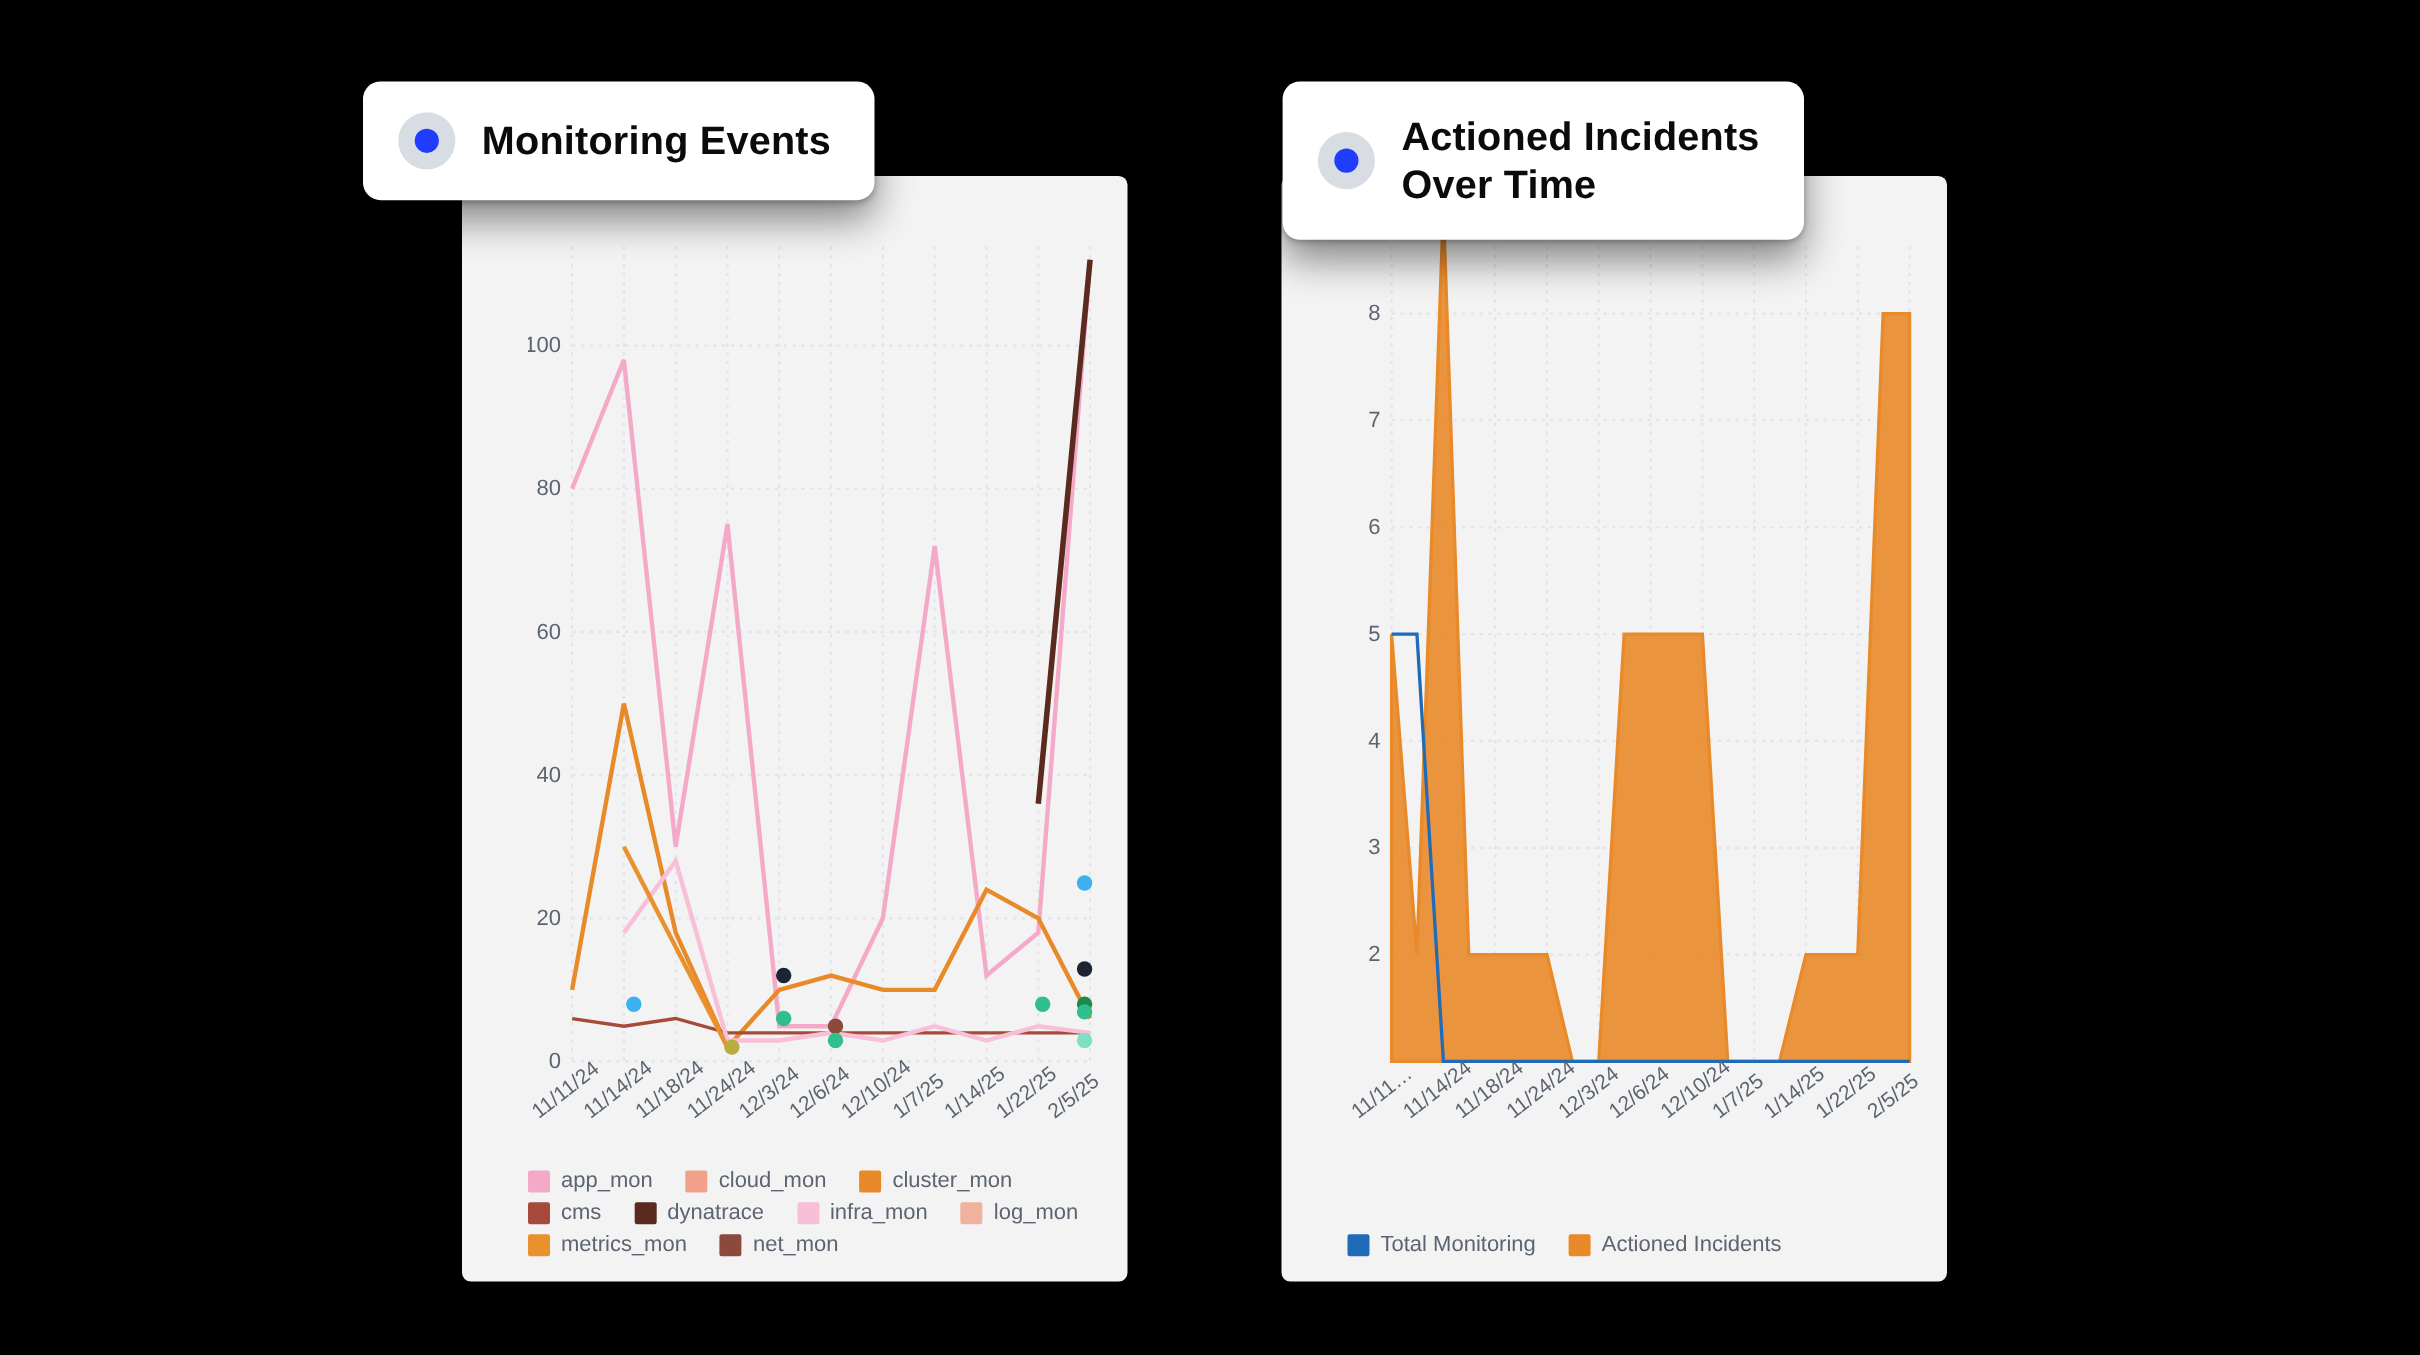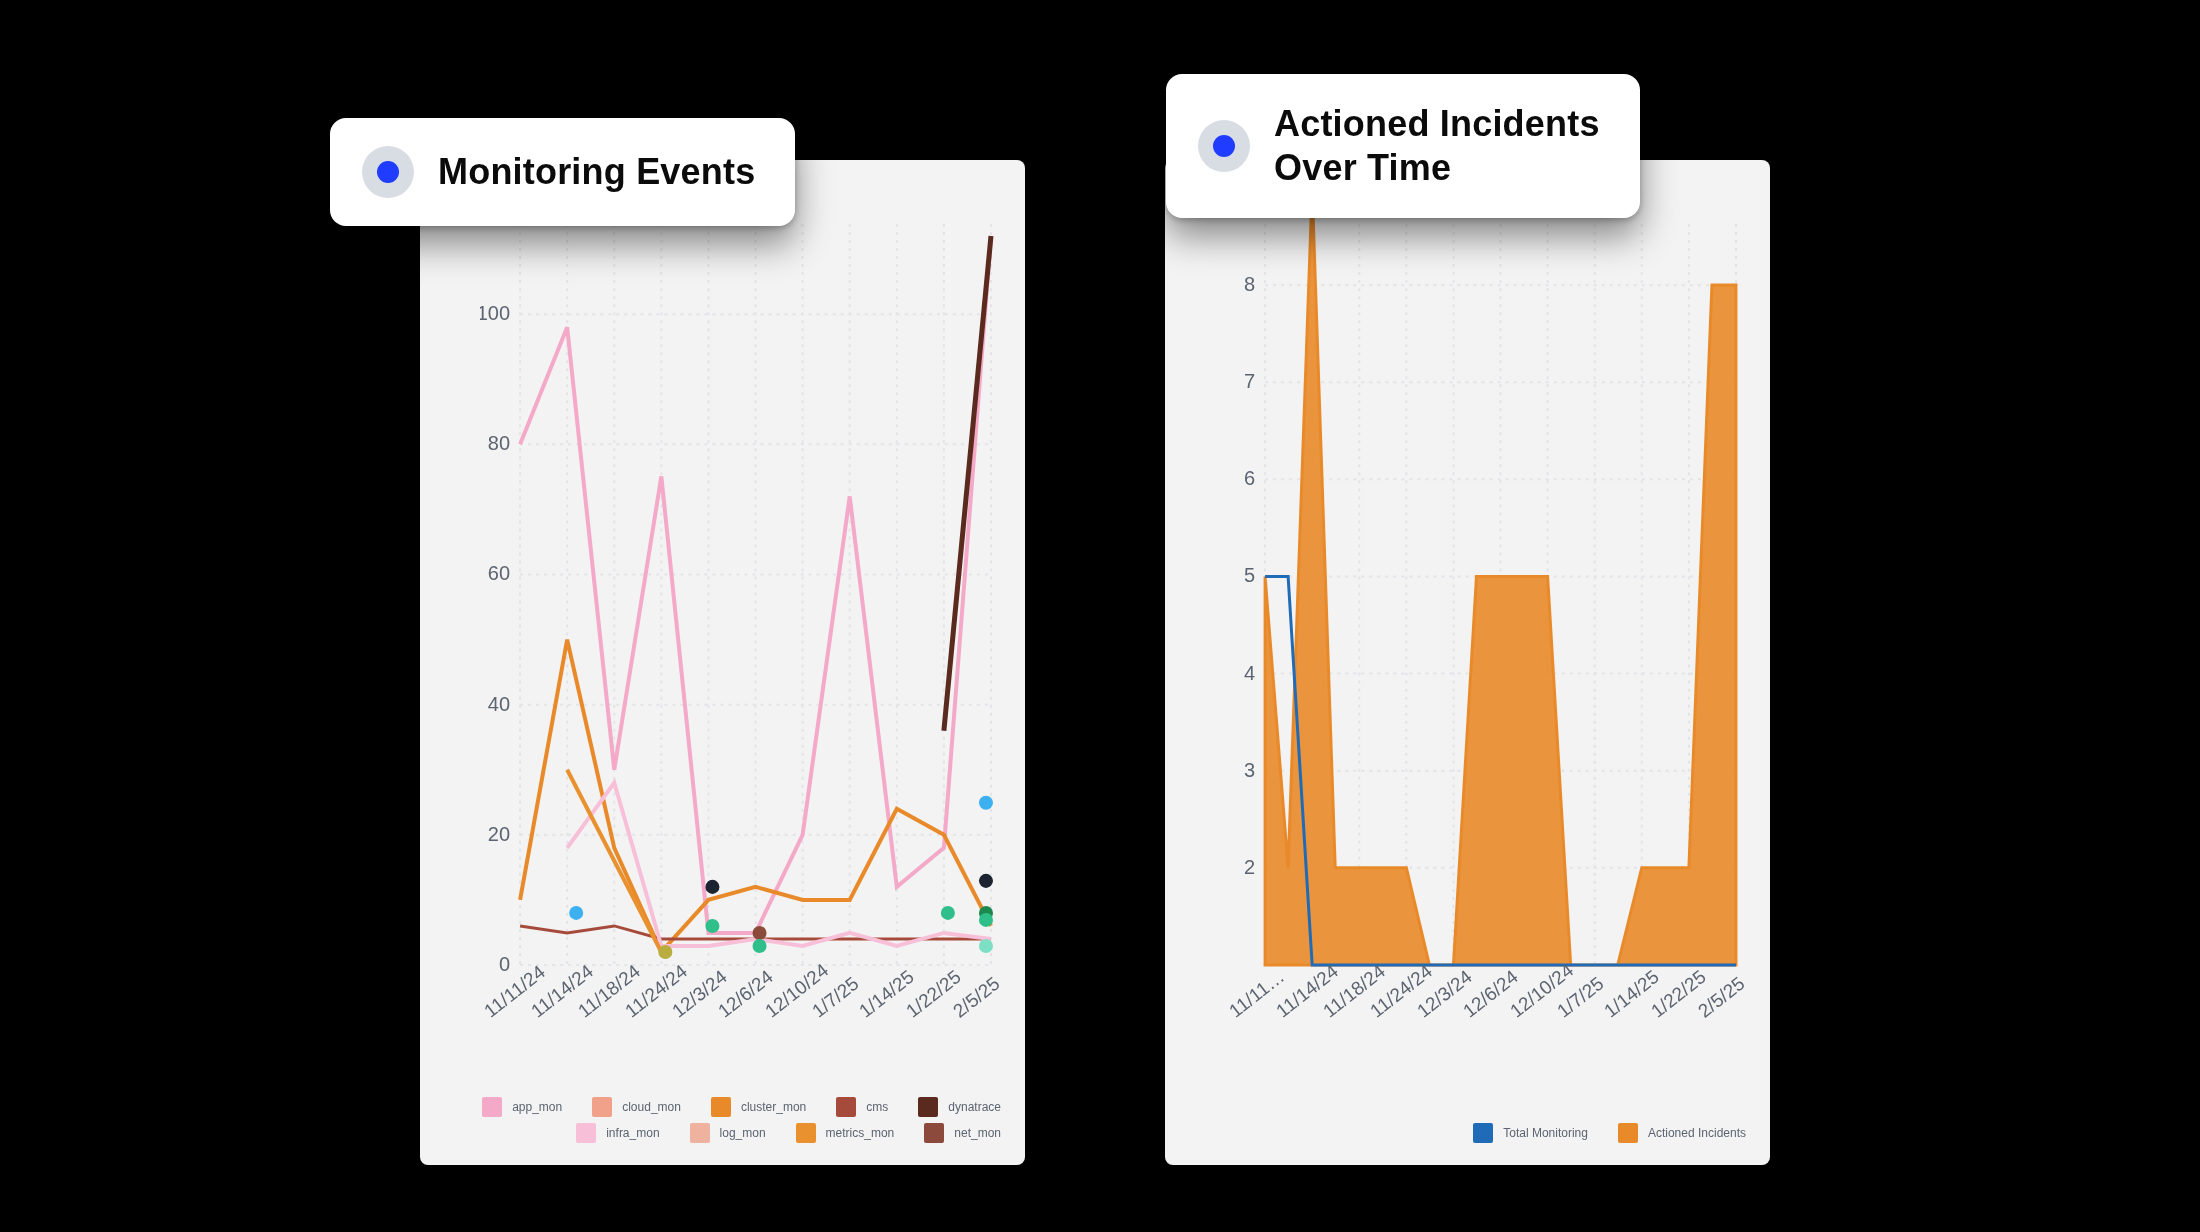--- a/index.html
+++ b/index.html
@@ -2,32 +2,32 @@
 <html><head>
 <meta charset="utf-8">
 <style>
   html,body{margin:0;padding:0;background:#000;font-family:-apple-system,BlinkMacSystemFont,"Segoe UI",Helvetica,Arial,sans-serif;}
   .stage{position:relative;width:2200px;height:1232px;}
   .card{position:absolute;background:#f3f3f3;border-radius:8px;box-shadow:0 8px 24px rgba(0,0,0,.35);}
   .left.card{left:420px;top:160px;width:605px;height:1005px;}
   .right.card{left:1165px;top:160px;width:605px;height:1005px;}
 
   .title-chip{position:absolute;background:#fff;border-radius:16px;box-shadow:0 18px 36px rgba(0,0,0,.45),0 2px 6px rgba(0,0,0,.25);padding:28px 40px 28px 32px;display:flex;align-items:center;gap:24px;z-index:5;}
-  .title-chip.l{left:330px;top:74px;margin-top:44px;}
+  .title-chip.l{left:330px;top:74px;}
   .title-chip.r{left:1166px;top:74px;}
   .dot{width:52px;height:52px;border-radius:50%;background:#d8dde4;display:flex;align-items:center;justify-content:center;flex:0 0 auto;}
   .dot::after{content:"";width:22px;height:22px;border-radius:50%;background:#1f3cff;}
   .title-text{font-size:36px;font-weight:800;line-height:1.22;color:#0b0b0b;letter-spacing:.2px;}
 
   .plot{position:absolute;left:60px;right:24px;top:24px;bottom:180px;}
   .plot svg{position:absolute;inset:0;width:100%;height:100%;}
   .ytick text,.xtick text{fill:#5b6470;font-size:20px;}
   .grid line{stroke:#e2e4e8;stroke-dasharray:3 5;stroke-width:2;}
 
-  .legend{position:absolute;left:60px;right:24px;bottom:22px;display:flex;flex-wrap:wrap;gap:6px 30px;justify-content:flex-end;font-size:12px;color:#5b6470;}
+  .legend{position:absolute;left:60px;right:24px;bottom:22px;display:flex;flex-wrap:wrap;gap:6px 30px;justify-content:flex-start;font-size:20px;color:#5b6470;}
   .legend .item{display:flex;align-items:center;gap:10px;}
   .swatch{width:20px;height:20px;border-radius:2px;display:inline-block;}
 
   .xlabels{position:absolute;left:60px;right:24px;bottom:130px;height:30px;}
   .xlabels span{position:absolute;transform:rotate(-38deg);transform-origin:left top;color:#5b6470;font-size:19px;white-space:nowrap;}
 </style>
 </head>
 <body>
 <div class="stage">
 

